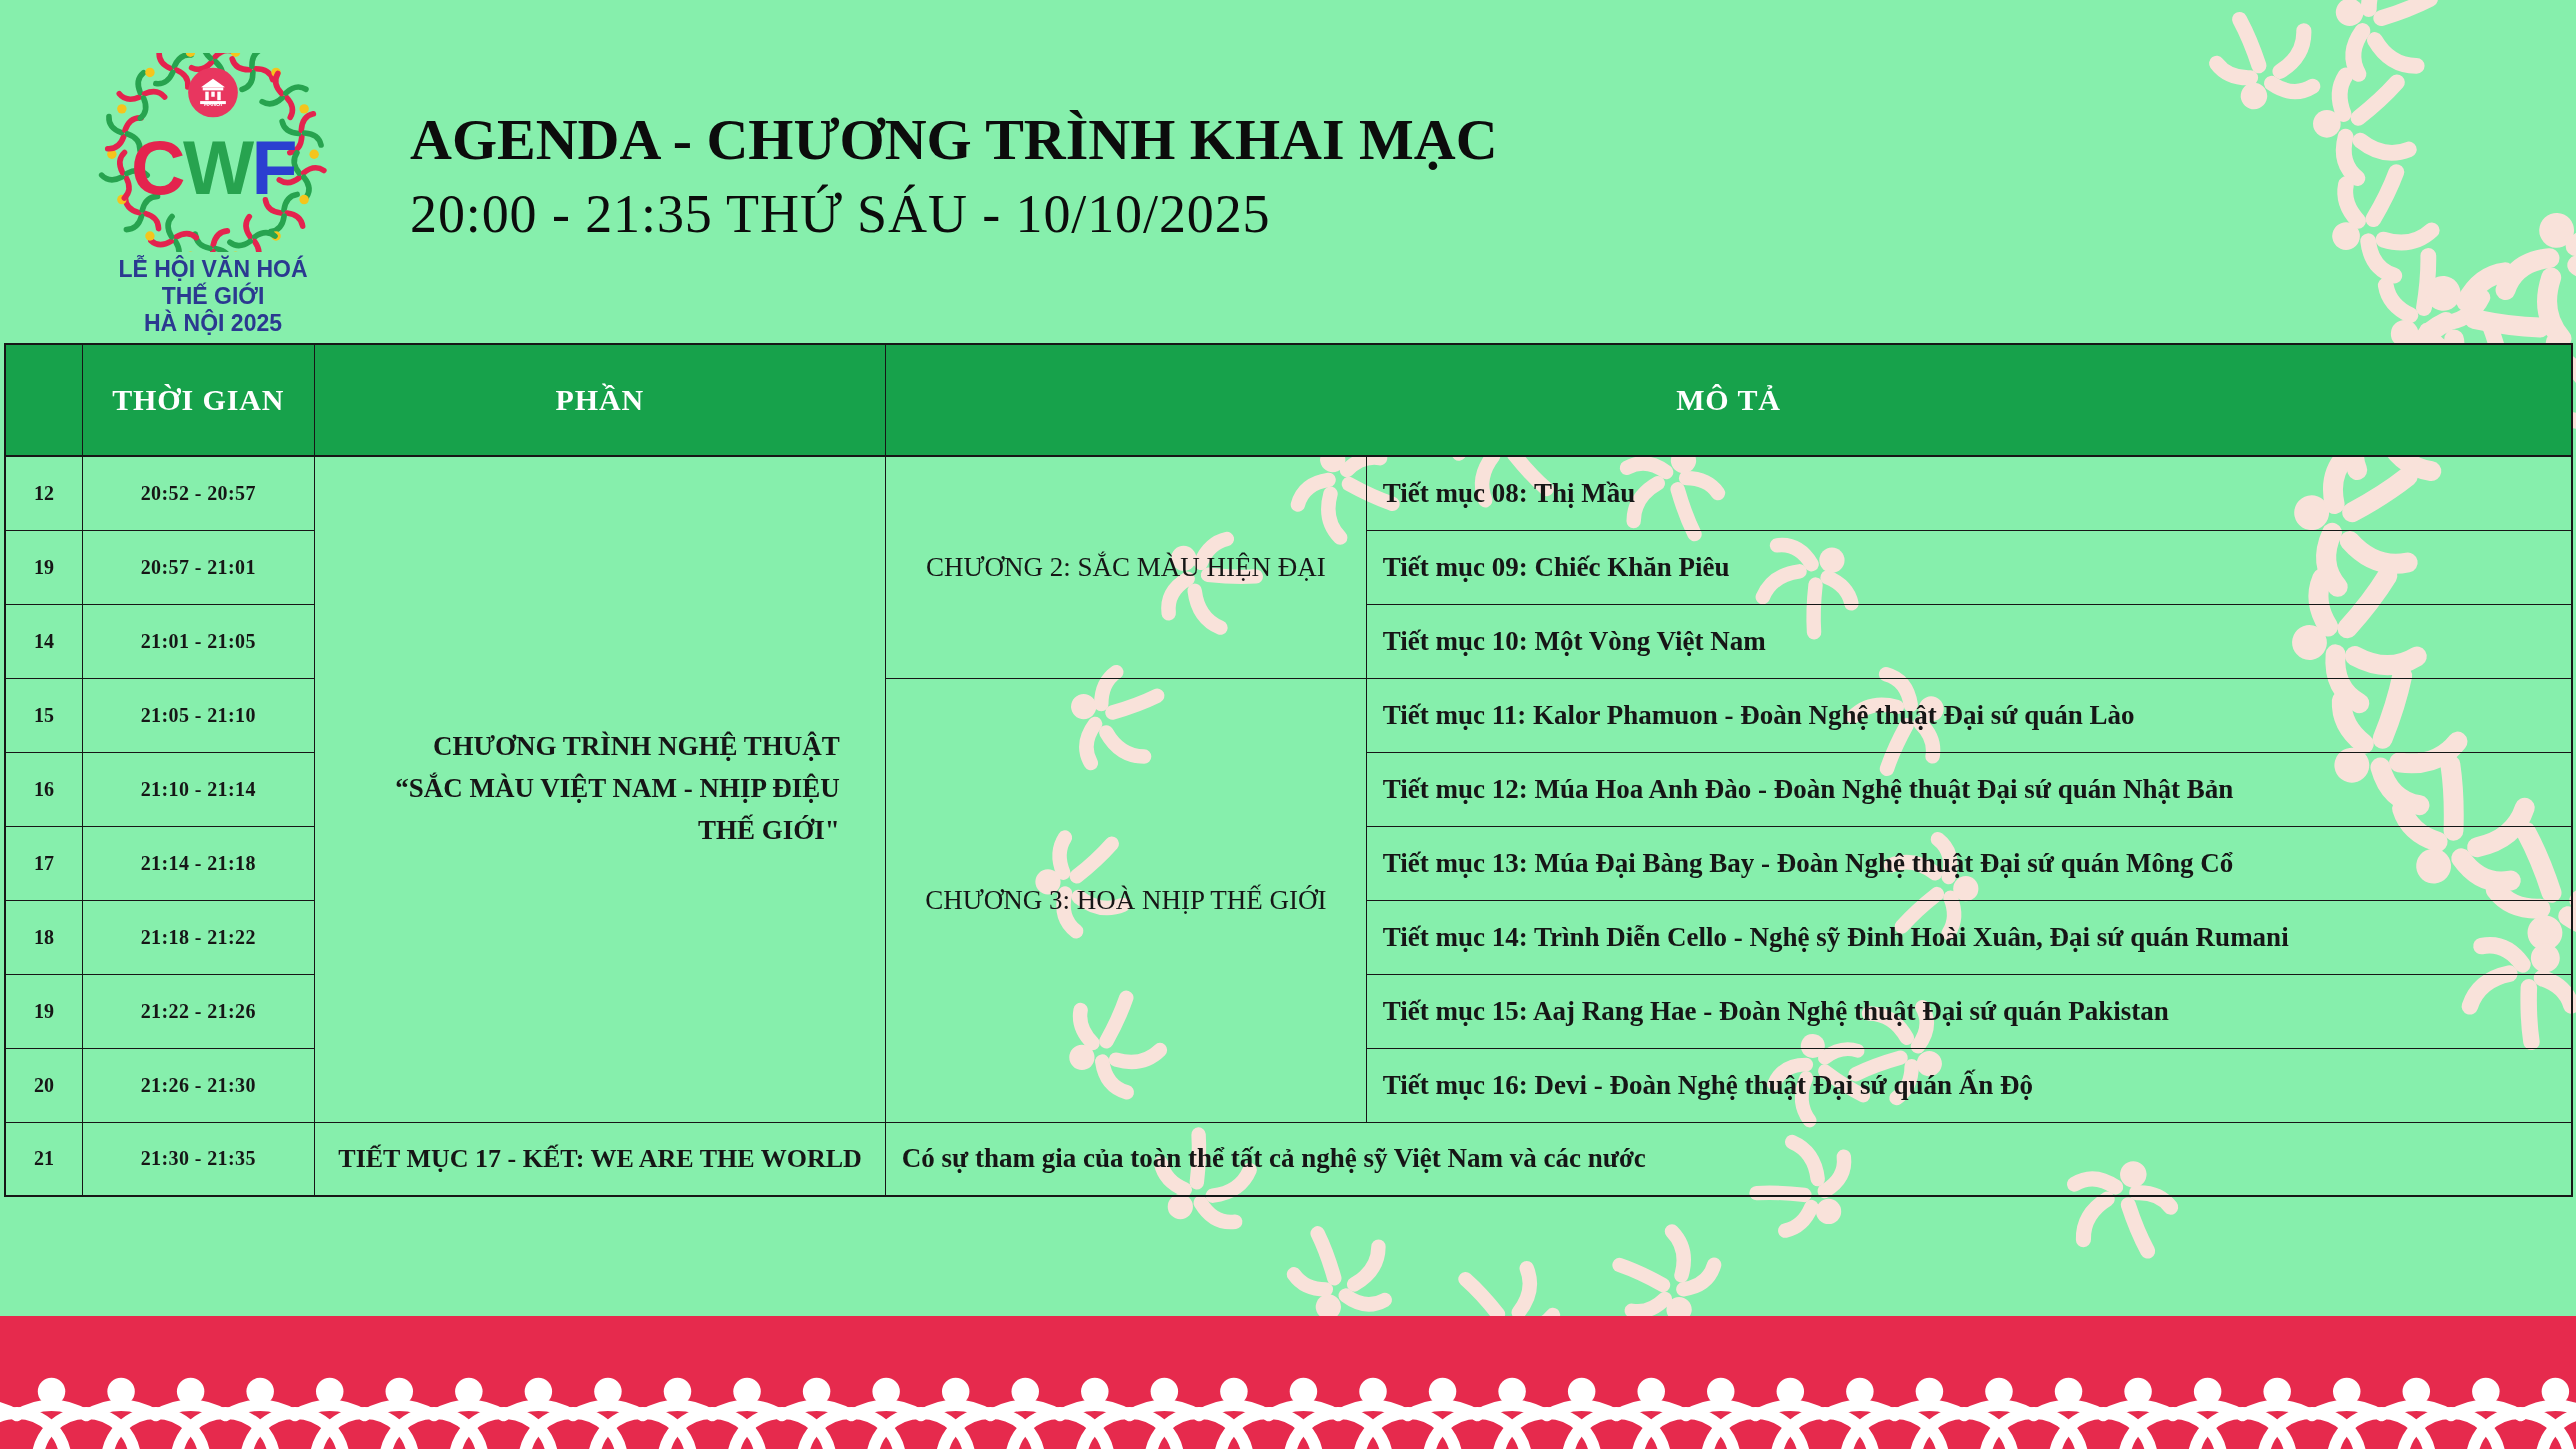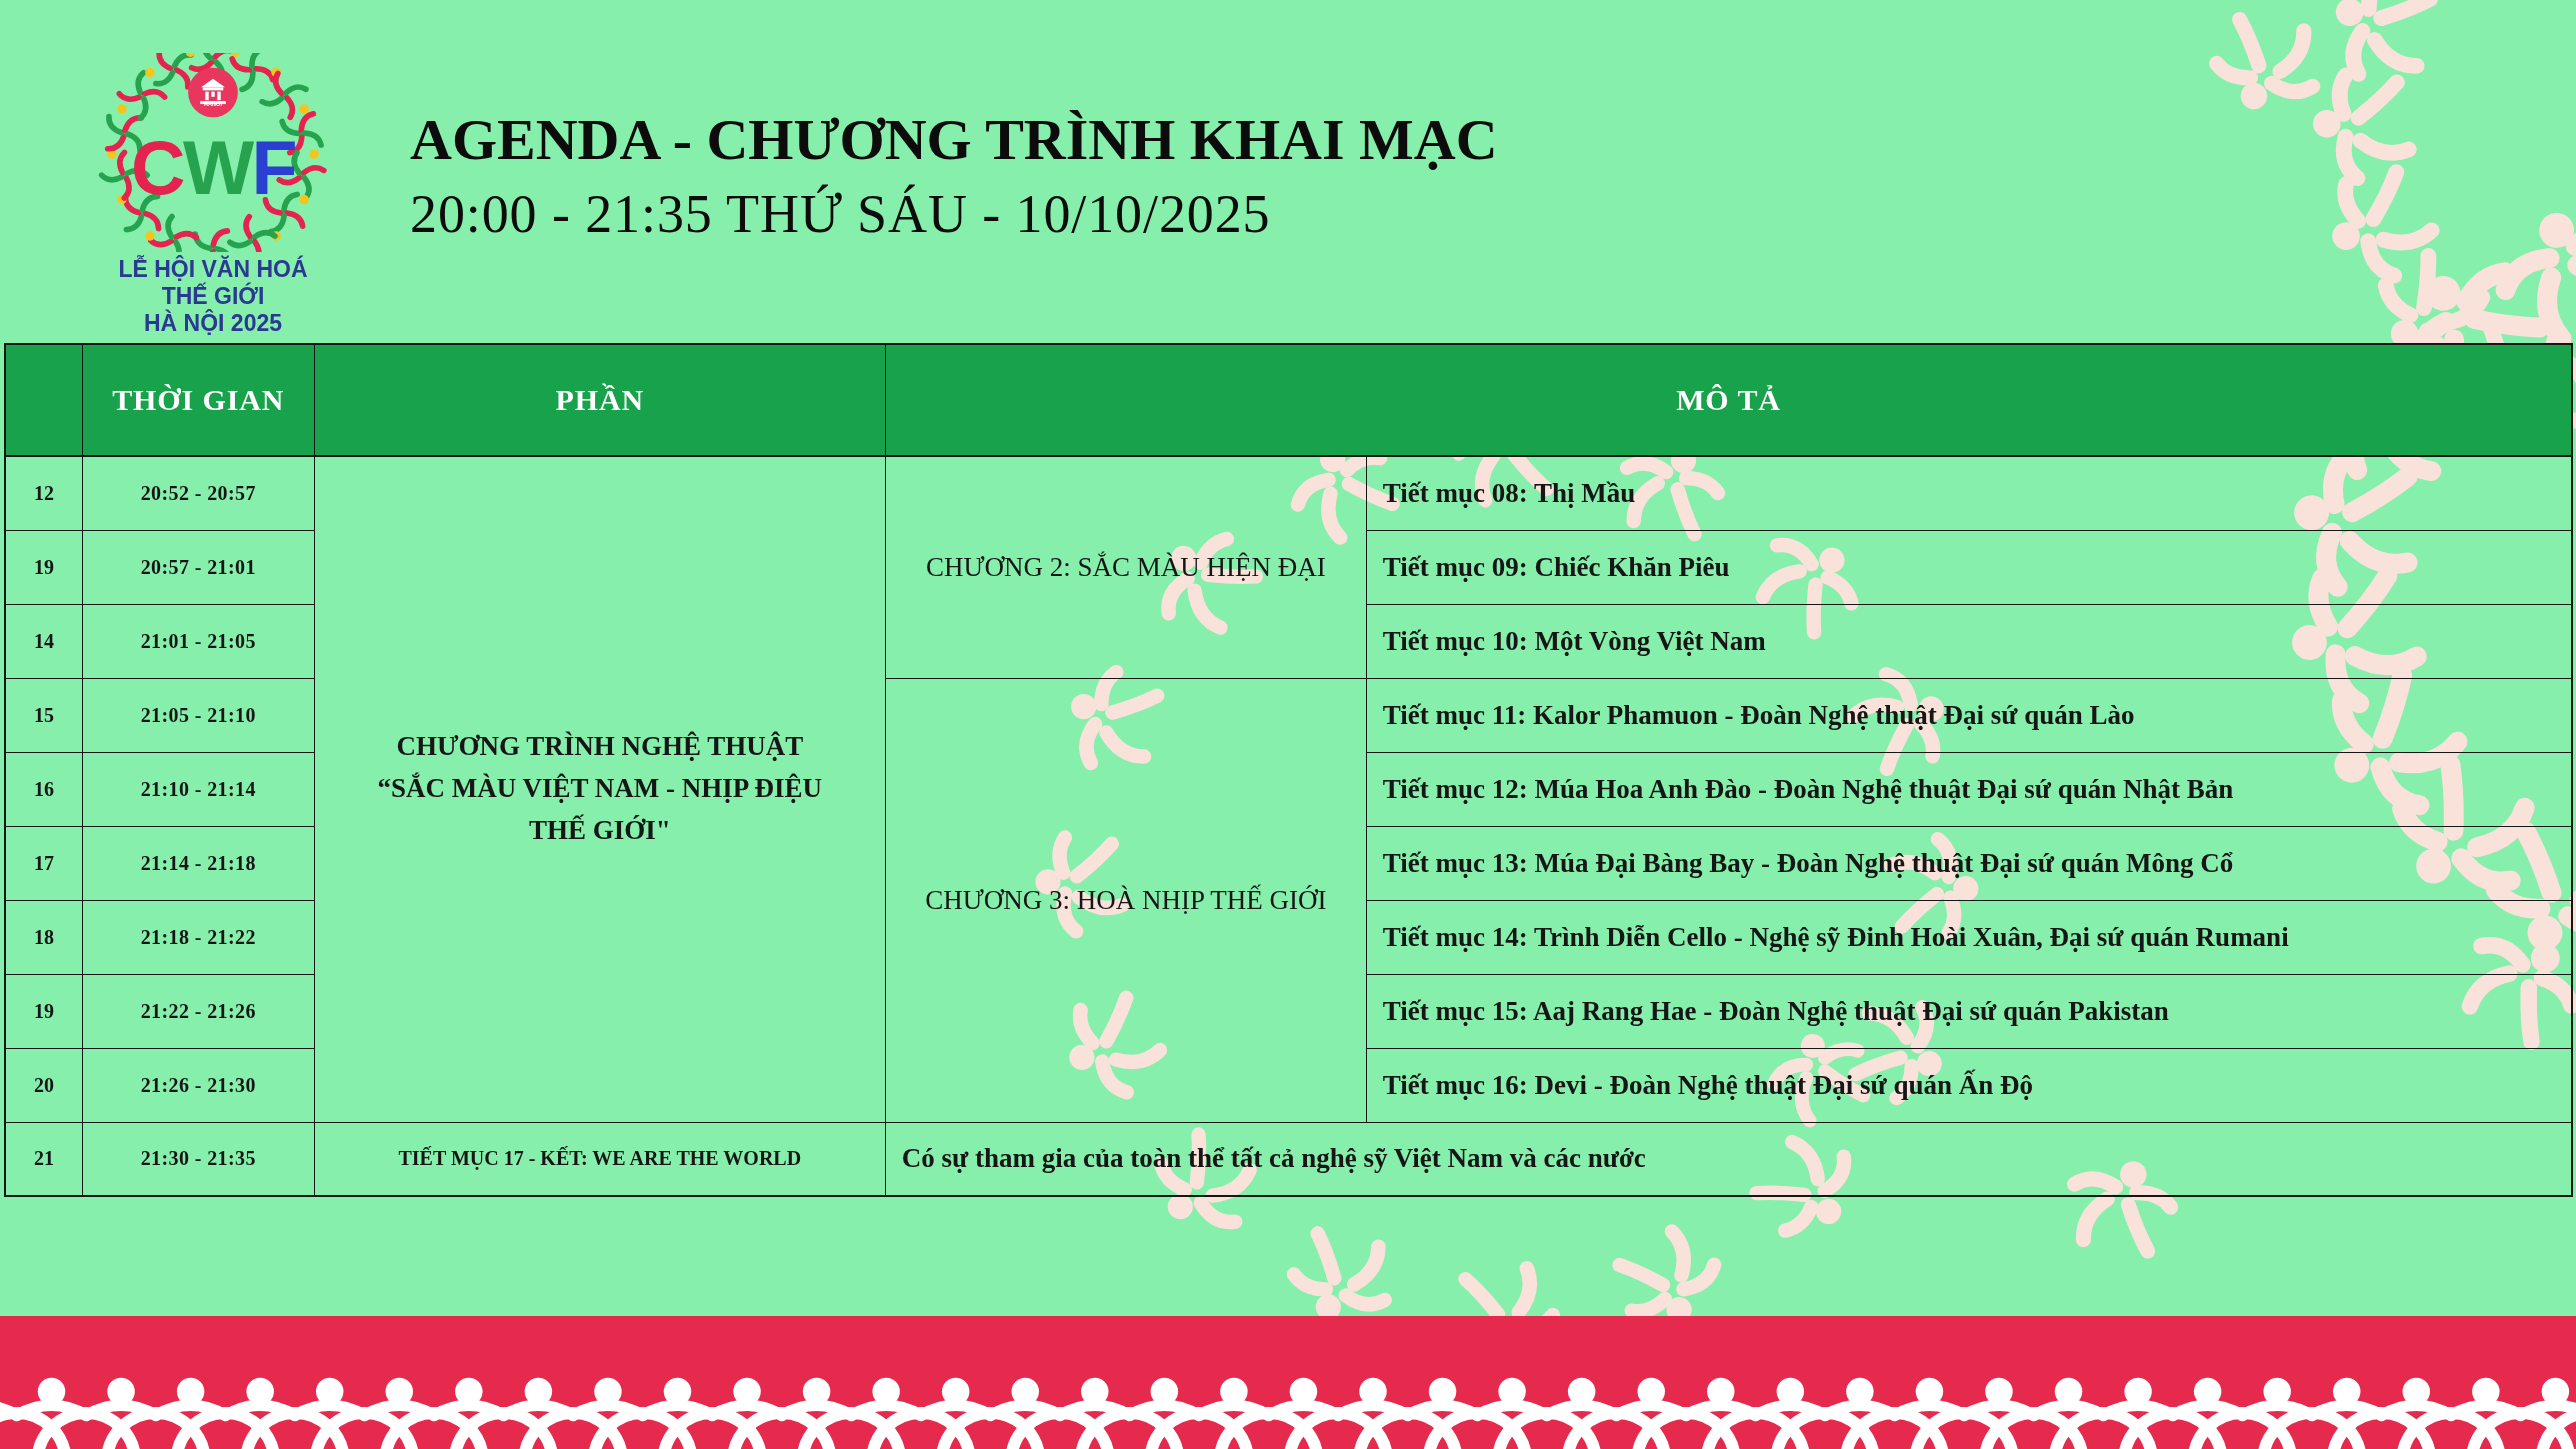--- a/index.html
+++ b/index.html
@@ -63,21 +63,21 @@
   .agenda thead th{
     background:var(--green);
     color:#fff;height:112px;
     font-size:30px;font-weight:bold;letter-spacing:0.9px;
     border-bottom:2.6px solid var(--ink);
   }
   .agenda tbody tr{height:74px;}
   .cell-no{text-align:center;font-weight:bold;font-size:20px;}
   .cell-time{text-align:center;font-weight:bold;font-size:20px;letter-spacing:0.4px;}
   .cell-part{
-    text-align:center;font-weight:bold;font-size:27px;
+    text-align:right;font-weight:bold;font-size:27px;
     padding:0 45px;line-height:1.55;
   }
   .cell-chapter{text-align:center;font-weight:normal;font-size:27px;padding:0 17px;}
   .cell-desc{text-align:left;font-weight:bold;font-size:27px;padding-left:16px;padding-right:6.9px;}
   
   #band{position:absolute;left:0;bottom:0;width:2576px;height:133px;display:block;}
 </style>
 </head>
 <body>
 
@@ -319,21 +319,21 @@
         <td class="cell-desc">Tiết mục 15: Aaj Rang Hae - Đoàn Nghệ thuật Đại sứ quán Pakistan</td>
       </tr>
       <tr>
         <td class="cell-no">20</td>
         <td class="cell-time">21:26 - 21:30</td>
         <td class="cell-desc">Tiết mục 16: Devi - Đoàn Nghệ thuật Đại sứ quán Ấn Độ</td>
       </tr>
       <tr>
         <td class="cell-no">21</td>
         <td class="cell-time">21:30 - 21:35</td>
-        <td class="cell-part" style="padding:0 3px;font-size:20px;">TIẾT MỤC 17 - KẾT: WE ARE THE WORLD</td>
+        <td class="cell-part" style="padding:0 23px;font-size:26px;">TIẾT MỤC 17 - KẾT: WE ARE THE WORLD</td>
         <td class="cell-desc" colspan="2">Có sự tham gia của toàn thể tất cả nghệ sỹ Việt Nam và các nước</td>
       </tr>
     </tbody>
   </table>
 
   <svg id="band" viewBox="0 0 3000 155" preserveAspectRatio="none" aria-hidden="true">
     <rect x="0" y="0" width="3000" height="155" fill="var(--red)"></rect>
     <g id="band-figures" fill="none" stroke="#ffffff" stroke-linecap="round">
         <circle cx="-21" cy="88" r="16" fill="#ffffff" stroke="none"></circle>
         <path d="M -62,116 Q -21,92 20,116" stroke-width="13"></path>

